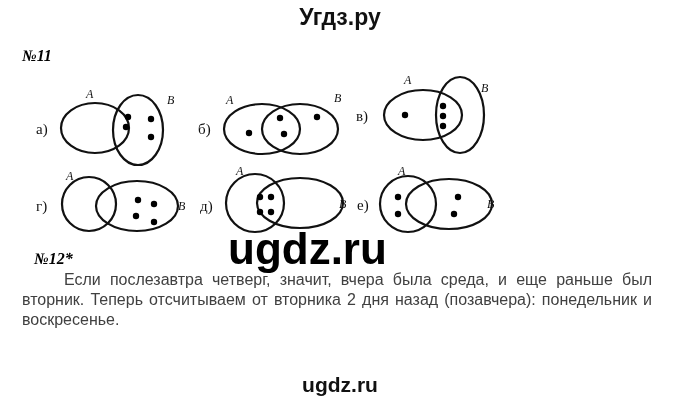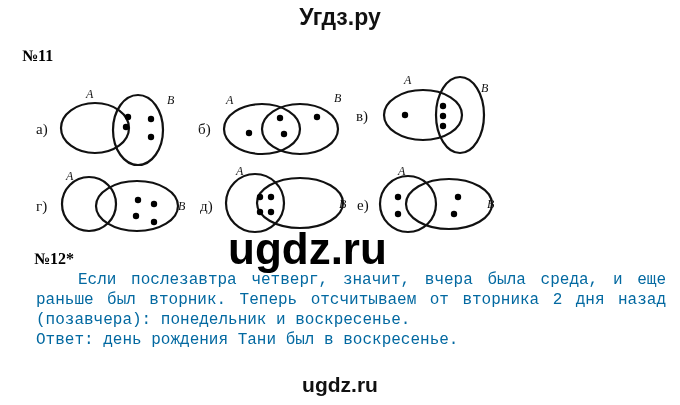--- a/index.html
+++ b/index.html
@@ -2,34 +2,34 @@
 <html><head>
 <meta charset="utf-8">
 <style>
   html, body { margin: 0; padding: 0; background: #ffffff; }
   body { width: 680px; height: 405px; position: relative; overflow: hidden; color: #000; }
   .site-title {
     position: absolute; left: 0; width: 680px; top: 4px; text-align: center;
     font-family: "Liberation Sans", sans-serif; font-weight: bold; font-size: 23px; color: #111;
   }
   .task-num {
-    position: absolute; font-family: "Liberation Serif", serif; font-weight: bold; font-size: 16px;
+    position: absolute; font-family: "Liberation Serif", serif; font-weight: bold; font-size: 16px; font-style: italic;
   }
   .diagrams { position: absolute; left: 0; top: 0; width: 680px; height: 260px; }
   .diagrams svg { width: 680px; height: 260px; }
   .lbl { font-family: "Liberation Serif", serif; font-size: 15px; }
   .setlbl { font-family: "Liberation Serif", serif; font-style: italic; font-size: 12px; }
   .watermark {
     position: absolute; left: 228px; top: 224px;
     font-family: "Liberation Sans", sans-serif; font-weight: bold; font-size: 44px; color: #000;
     letter-spacing: 0px;
   }
   .body-text {
     position: absolute; left: 22px; top: 270px; width: 630px;
-    font-family: Liberation Mono, monospace; font-size: 16px; line-height: 20px; color: #0369a1; margin-left: 14px;
+    font-family: Liberation Sans, sans-serif; font-size: 16px; line-height: 20px; color: #404040;
   }
   .p1 { text-indent: 42px; text-align: justify; text-align-last: left; margin: 0; }
   .p2 { margin: 0; }
   .watermark-bottom {
     position: absolute; left: 0; width: 680px; top: 373px; text-align: center;
     font-family: "Liberation Sans", sans-serif; font-weight: bold; font-size: 21px; color: #111;
   }
 </style>
 </head>
 <body>
@@ -126,16 +126,15 @@
     </g>
   </svg>
 </div>
 
 <div class="watermark">ugdz.ru</div>
 
 <div class="task-num" style="left:34px; top:250px;">№12*</div>
 
 <div class="body-text">
   <p class="p1">Если послезавтра четверг, значит, вчера была среда, и еще раньше был вторник. Теперь отсчитываем от вторника 2 дня назад (позавчера): понедельник и воскресенье.</p>
-  <p class="p2">Ответ: день рождения Тани был в воскресенье.</p>
 </div>
 
 <div class="watermark-bottom">ugdz.ru</div>
 
 </body></html>

